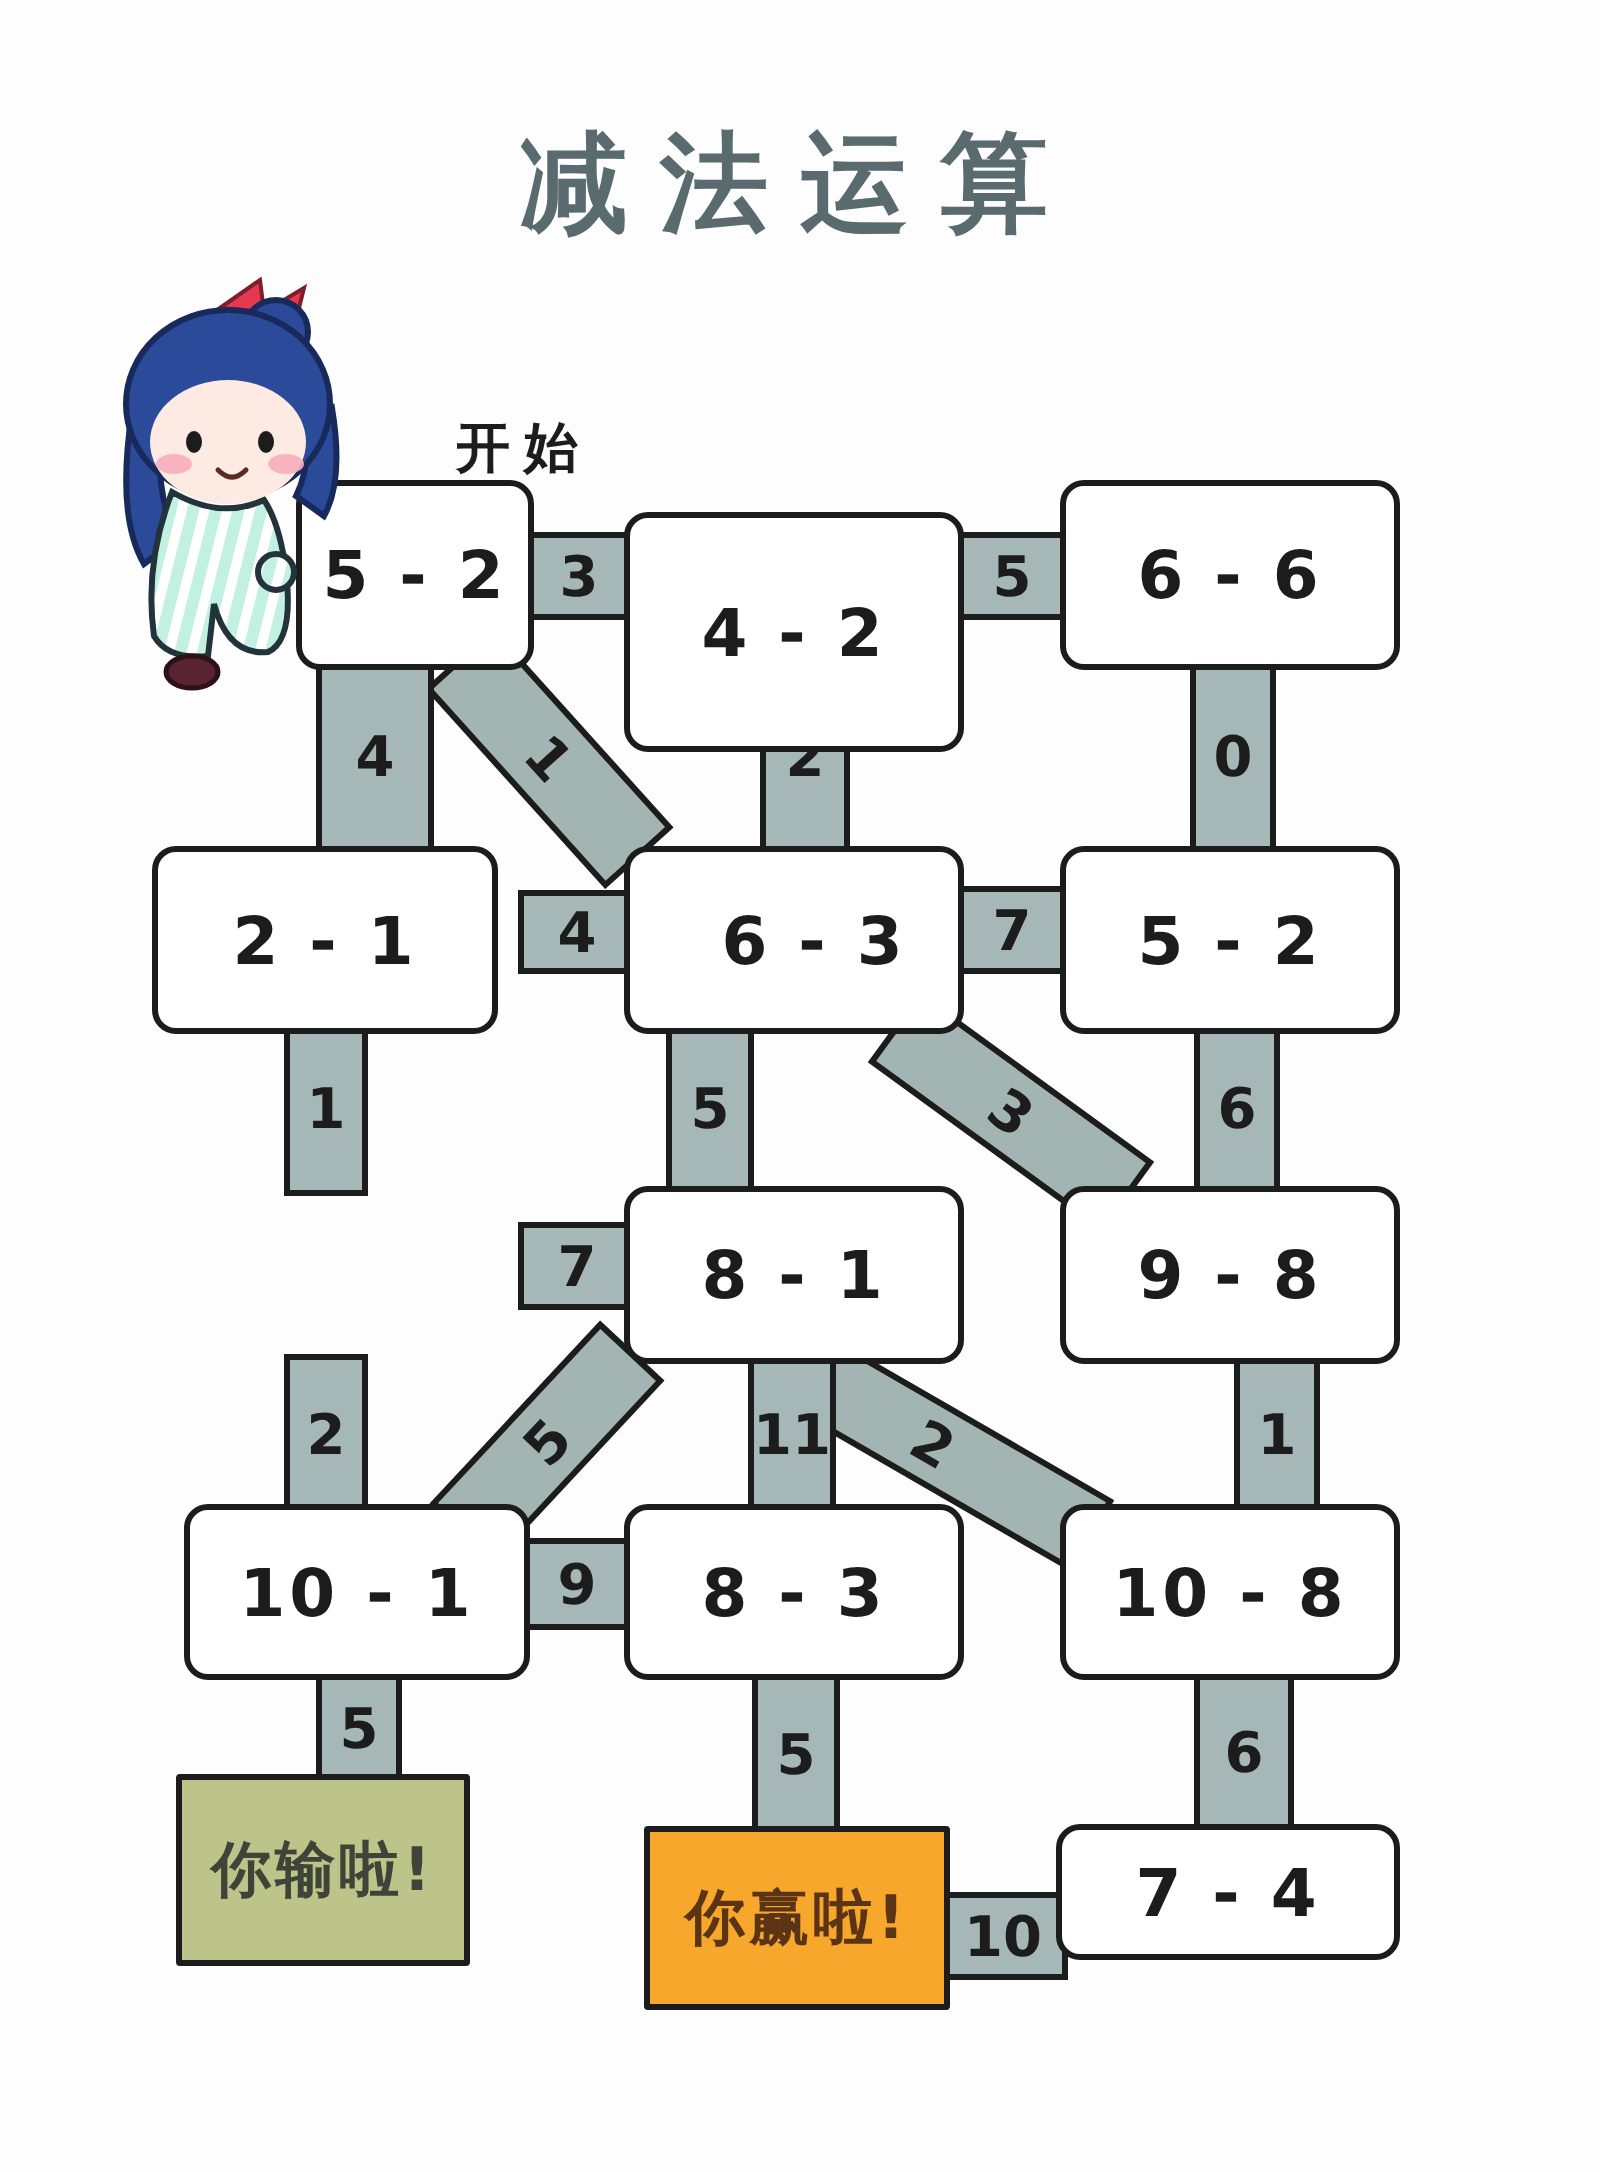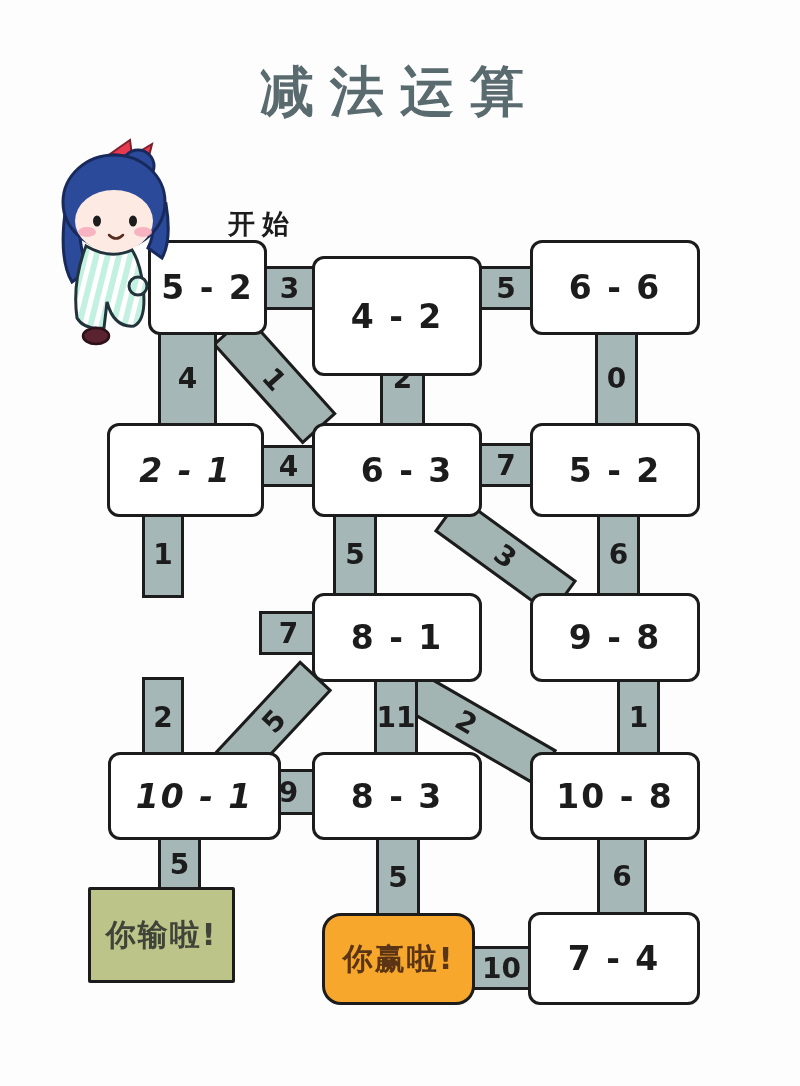--- a/index.html
+++ b/index.html
@@ -139,52 +139,52 @@
 
   <div class="cell" style="left:148px;top:240px;width:119px;height:95px;">
     <span>5 - 2</span>
   </div>
   <div class="cell" style="left:312px;top:256px;width:170px;height:120px;">
     <span>4 - 2</span>
   </div>
   <div class="cell" style="left:530px;top:240px;width:170px;height:95px;">
     <span>6 - 6</span>
   </div>
-  <div class="cell" style="left:107px;top:423px;width:157px;height:94px;font-style:italic;">
+  <div class="cell" style="left:76px;top:423px;width:173px;height:94px;">
     <span>2 - 1</span>
   </div>
   <div class="cell" style="left:312px;top:423px;width:170px;height:94px;padding-left:20px;">
     <span>6 - 3</span>
   </div>
   <div class="cell" style="left:530px;top:423px;width:170px;height:94px;">
     <span>5 - 2</span>
   </div>
   <div class="cell" style="left:312px;top:593px;width:170px;height:89px;">
     <span>8 - 1</span>
   </div>
   <div class="cell" style="left:530px;top:593px;width:170px;height:89px;">
     <span>9 - 8</span>
   </div>
-  <div class="cell" style="left:108px;top:752px;width:173px;height:88px;font-style:italic;">
+  <div class="cell" style="left:92px;top:752px;width:173px;height:88px;">
     <span>10 - 1</span>
   </div>
   <div class="cell" style="left:312px;top:752px;width:170px;height:88px;">
     <span>8 - 3</span>
   </div>
   <div class="cell" style="left:530px;top:752px;width:170px;height:88px;">
     <span>10 - 8</span>
   </div>
-  <div class="cell" style="left:528px;top:912px;width:172px;height:93px;">
+  <div class="cell" style="left:528px;top:912px;width:172px;height:68px;">
     <span>7 - 4</span>
   </div>
 
   <div class="endcell lose" style="left:88px;top:887px;width:147px;height:96px;">
     <span>你输啦!</span>
   </div>
-  <div class="endcell win" style="left:322px;top:913px;width:153px;height:92px;border-radius:19px;">
+  <div class="endcell win" style="left:322px;top:913px;width:153px;height:92px;">
     <span>你赢啦!</span>
   </div>
 
   <svg class="character" width="140" height="214" viewBox="0 0 140 214">
     <defs>
       <pattern id="stripes" width="11" height="11" patternUnits="userSpaceOnUse" patternTransform="rotate(14)">
         <rect width="11" height="11" fill="#c3f1e1"></rect>
         <rect x="0" width="5" height="11" fill="#ffffff"></rect>
       </pattern>
     </defs>

